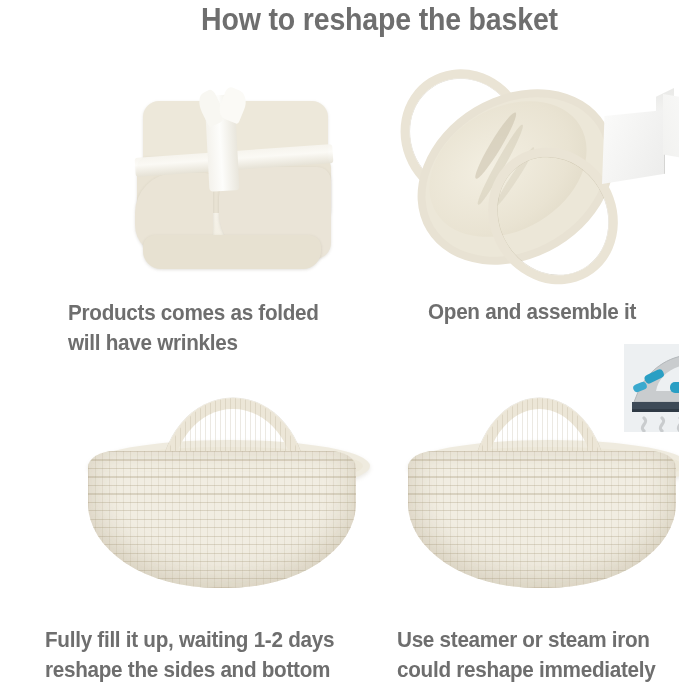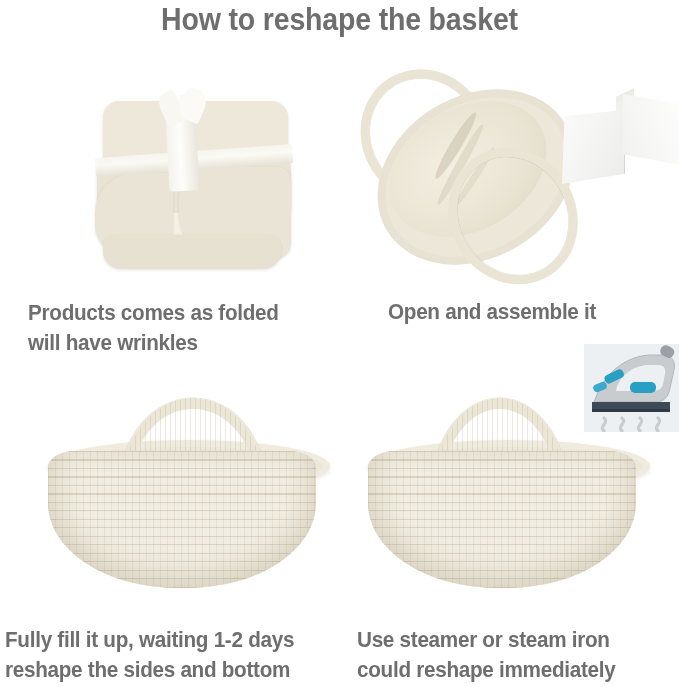--- a/index.html
+++ b/index.html
@@ -1,21 +1,21 @@
 <!DOCTYPE html>
 <html><head>
 <meta charset="utf-8">
 <style>
   html,body{margin:0;padding:0;}
   body{
     width:679px;height:687px;background:#ffffff;overflow:hidden;
     font-family:"Liberation Sans","DejaVu Sans",sans-serif;
     position:relative;
   }
-  #page{position:absolute;inset:0;}
+  #page{position:absolute;inset:0;margin-left:40px;}
 
   
   .title{
     position:absolute;left:0;top:2px;width:679px;text-align:center;
     font-size:31px;font-weight:bold;color:#6e6e6e;letter-spacing:-0.2px;
     font-family:"Liberation Sans","DejaVu Sans",sans-serif;
     transform:scaleX(.92);transform-origin:center top;white-space:nowrap;
   }
 
   

